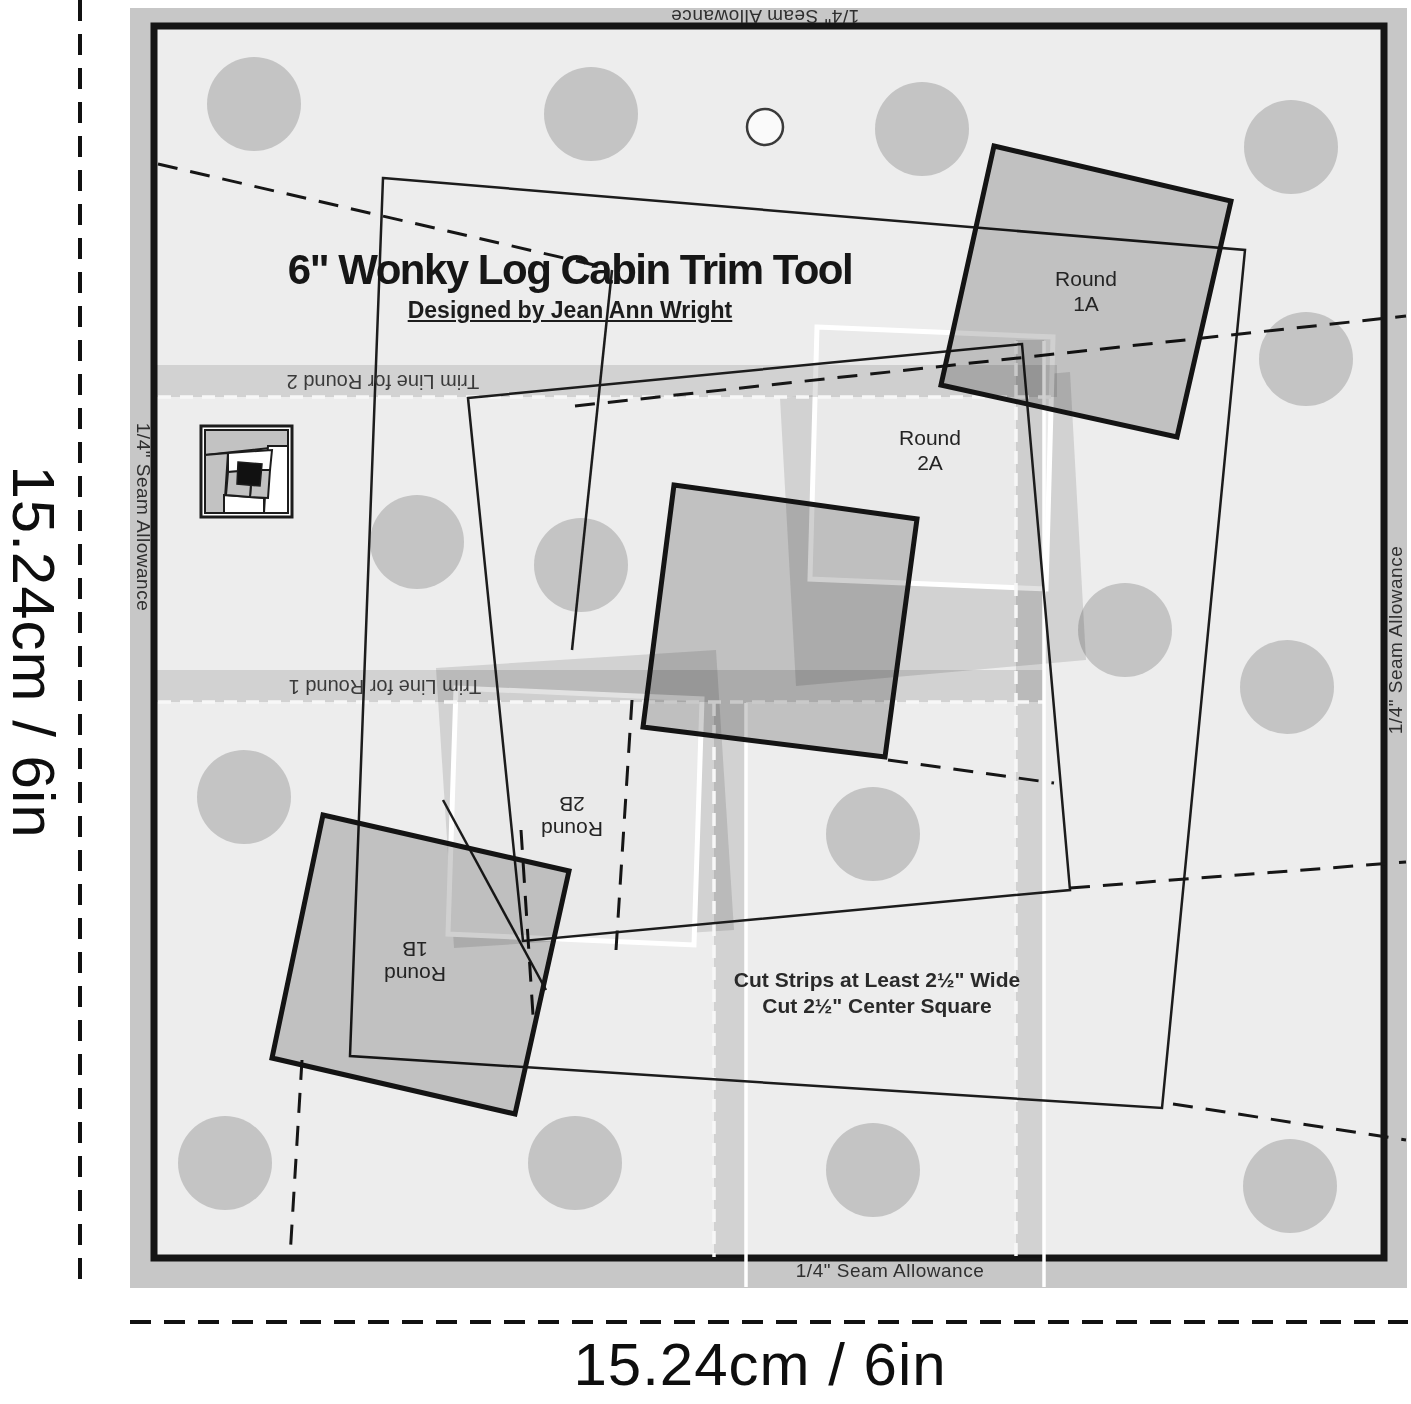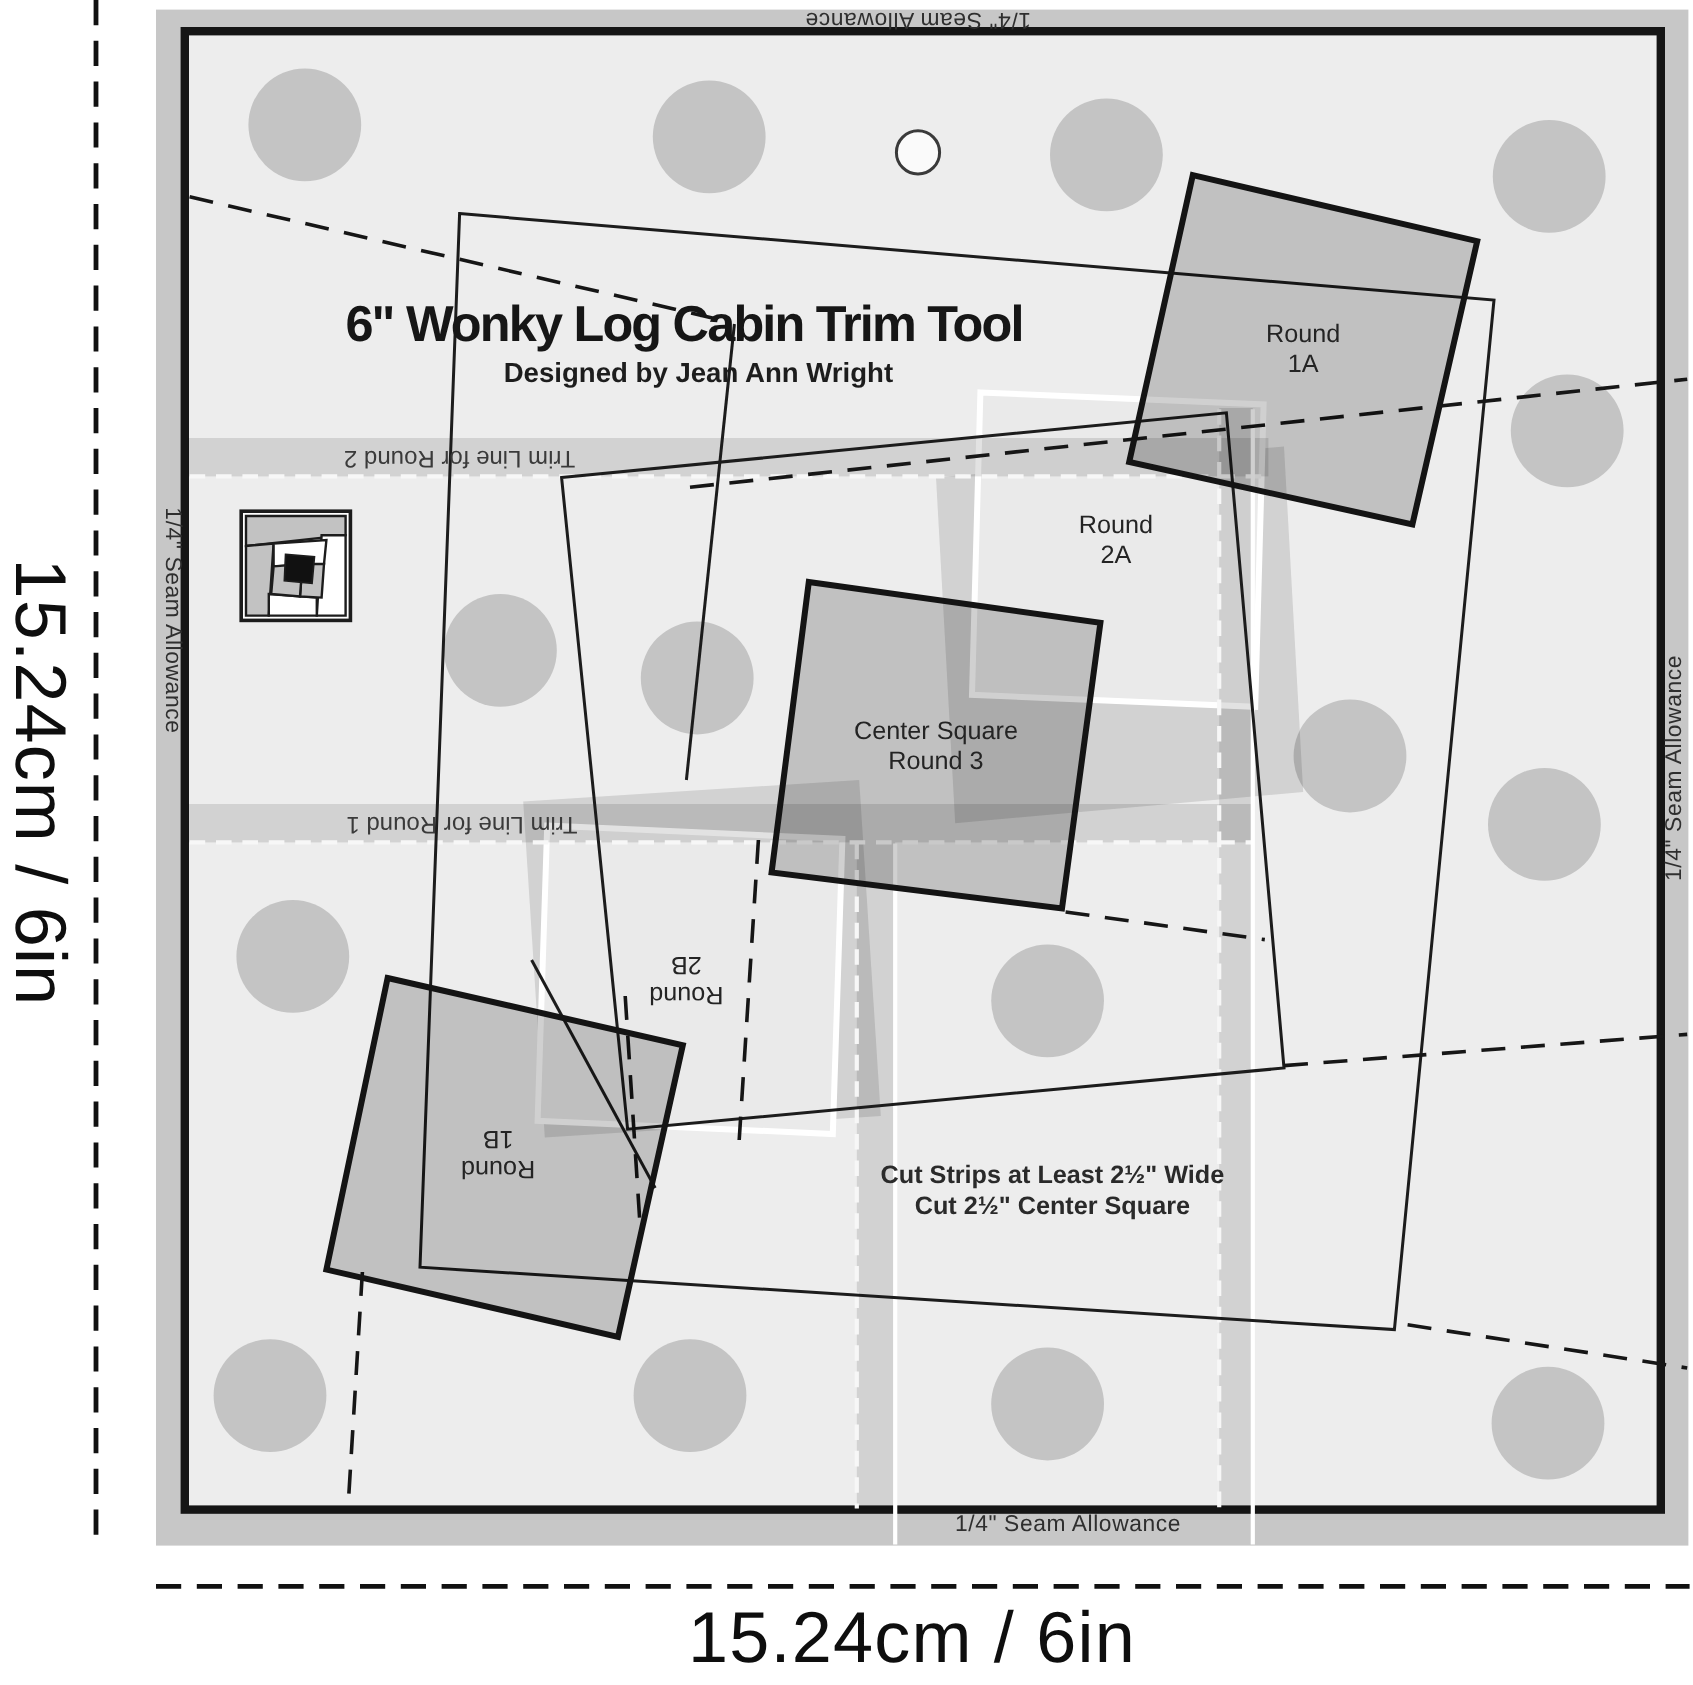--- a/index.html
+++ b/index.html
@@ -113,41 +113,37 @@
       <polygon points="238,462 262,464 260,486 237,484" fill="#111111" stroke-width="1.5"></polygon>
     </g>
 
     <g stroke="#111111" stroke-width="4" stroke-dasharray="21 13">
       <line x1="80" y1="0" x2="80" y2="1284"></line>
       <line x1="130" y1="1322" x2="1408" y2="1322"></line>
     </g>
   </svg>
 
   <div class="lbl title" style="left:268px;top:246px;width:604px;">6" Wonky Log Cabin Trim Tool</div>
-  <div class="lbl subtitle" style="left:280px;top:297px;width:604px;">Designed by Jean Ann Wright</div>
+  <div class="lbl subtitle" style="left:268px;top:297px;width:604px;text-decoration:underline;">Designed by Jean Ann Wright</div>
 
   <div class="lbl seam r180" style="left:565px;top:5px;width:400px;height:22px;">1/4" Seam Allowance</div>
   <div class="lbl seam r90" style="left:33px;top:506px;width:220px;height:22px;">1/4" Seam Allowance</div>
   <div class="lbl seam rm90" style="left:1286px;top:629px;width:220px;height:22px;">1/4" Seam Allowance</div>
   <div class="lbl seam" style="left:690px;top:1260px;width:400px;height:22px;">1/4" Seam Allowance</div>
 
   <div class="lbl trim r180" style="left:193px;top:369px;width:380px;height:24px;">Trim Line for Round 2</div>
   <div class="lbl trim r180" style="left:195px;top:674px;width:380px;height:24px;">Trim Line for Round 1</div>
 
   <div class="lbl patch" style="left:1006px;top:267px;width:160px;">
     <div>Round</div>
     <div>1A</div>
   </div>
   <div class="lbl patch" style="left:850px;top:426px;width:160px;">
     <div>Round</div>
     <div>2A</div>
-  </div>
-  <div class="lbl patch" style="left:680px;top:598px;width:200px;">
-    <div>Center Square</div>
-    <div>Round 3</div>
   </div>
   <div class="lbl patch r180" style="left:492px;top:791px;width:160px;">
     <div>Round</div>
     <div>2B</div>
   </div>
   <div class="lbl patch r180" style="left:335px;top:936px;width:160px;">
     <div>Round</div>
     <div>1B</div>
   </div>
 

